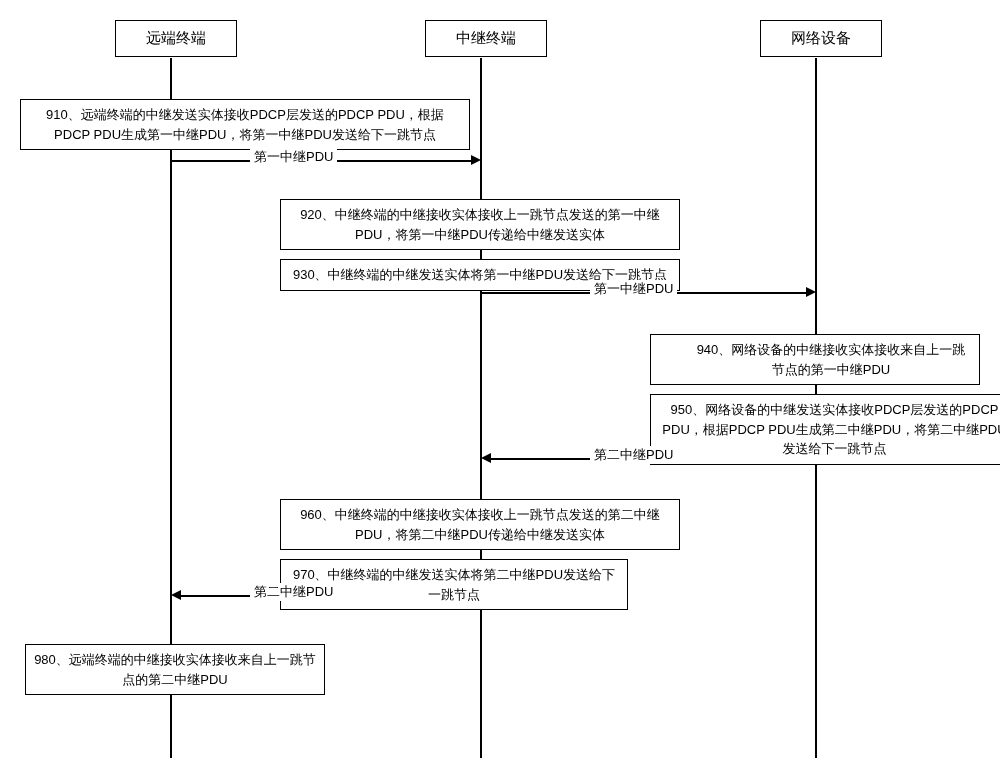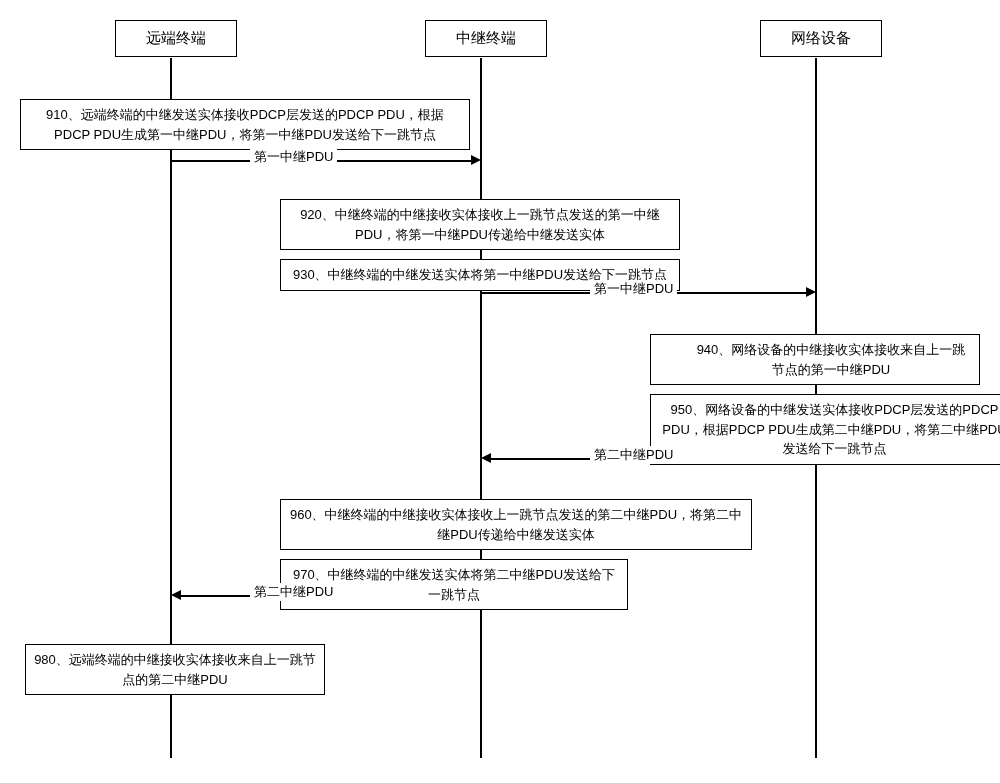--- a/index.html
+++ b/index.html
@@ -106,21 +106,21 @@
   <div class="arrow-label" style="left:570px; top:254px;">第一中继PDU</div>
 
   <div class="msg-box" style="left:630px; top:290px; width:330px;padding-left:40px;">940、网络设备的中继接收实体接收来自上一跳节点的第一中继PDU</div>
 
   <div class="msg-box" style="left:630px; top:350px; width:369px;">950、网络设备的中继发送实体接收PDCP层发送的PDCP PDU，根据PDCP PDU生成第二中继PDU，将第二中继PDU发送给下一跳节点</div>
 
   <div class="arrow-line" style="left:470px; top:438px; width:325px;"></div>
   <div class="arrow-head-left" style="left:461px; top:433px;"></div>
   <div class="arrow-label" style="left:570px; top:420px;">第二中继PDU</div>
 
-  <div class="msg-box" style="left:260px; top:455px; width:472px;">960、中继终端的中继接收实体接收上一跳节点发送的第二中继PDU，将第二中继PDU传递给中继发送实体</div>
+  <div class="msg-box" style="left:260px; top:455px; width:400px;">960、中继终端的中继接收实体接收上一跳节点发送的第二中继PDU，将第二中继PDU传递给中继发送实体</div>
 
   <div class="msg-box" style="left:260px; top:515px; width:348px;">970、中继终端的中继发送实体将第二中继PDU发送给下一跳节点</div>
 
   <div class="arrow-line" style="left:160px; top:575px; width:300px;"></div>
   <div class="arrow-head-left" style="left:151px; top:570px;"></div>
   <div class="arrow-label" style="left:230px; top:557px;">第二中继PDU</div>
 
   <div class="msg-box" style="left:5px; top:600px; width:300px;">980、远端终端的中继接收实体接收来自上一跳节点的第二中继PDU</div>
 
 </div>

